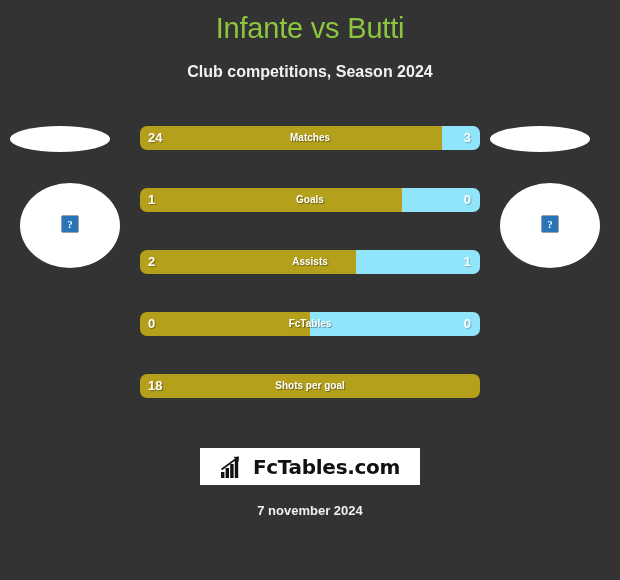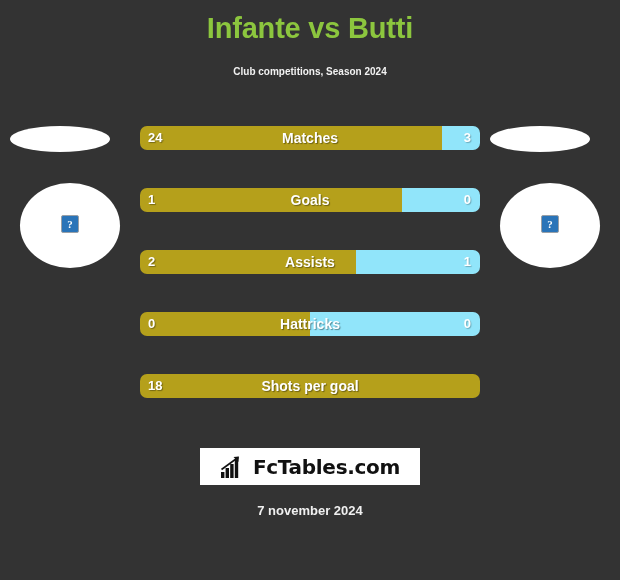--- a/index.html
+++ b/index.html
@@ -23,32 +23,32 @@
 
   
   .title {
     position: absolute;
     top: 11px;
     left: 0;
     width: 620px;
     text-align: center;
     color: #8cc63e;
     font-size: 29px;
-    font-weight: bold;
+    font-weight: normal;
     letter-spacing: -0.2px;
     line-height: 34px;
   }
   .subtitle {
     position: absolute;
     top: 63px;
     left: 0;
     width: 620px;
     text-align: center;
     color: #f2f2f2;
-    font-size: 10px;
+    font-size: 16px;
     font-weight: bold;
     line-height: 17px;
   }
 
   
   .player-block {
     position: absolute;
     top: 118px;
     width: 140px;
     height: 160px;
@@ -154,21 +154,21 @@
   }
   .row-label {
     position: absolute;
     left: 0;
     top: 0;
     width: 340px;
     height: 24px;
     line-height: 24px;
     text-align: center;
     color: #ffffff;
-    font-size: 14px;
+    font-size: 10px;
     font-weight: bold;
     text-shadow: 1px 1px 1px rgba(0,0,0,0.4);
     z-index: 4;
   }
 
   
   .logo-box {
     position: absolute;
     left: 200px;
     top: 448px;
@@ -250,21 +250,21 @@
         <div class="bar-right" style="width: 36.6%;"></div>
         <div class="val-left">2</div>
         <div class="val-right">1</div>
         <div class="row-label">Assists</div>
       </div>
       <div class="row">
         <div class="bar-left" style="width: 50%;"></div>
         <div class="bar-right" style="width: 50%;"></div>
         <div class="val-left">0</div>
         <div class="val-right">0</div>
-        <div class="row-label">Hattricks</div>
+        <div class="row-label">FcTables</div>
       </div>
       <div class="row full">
         <div class="bar-left" style="width: 100%;"></div>
         <div class="val-left">18</div>
         <div class="row-label">Shots per goal</div>
       </div>
     </div>
 
   <div class="logo-box">
     <div class="logo-inner">

